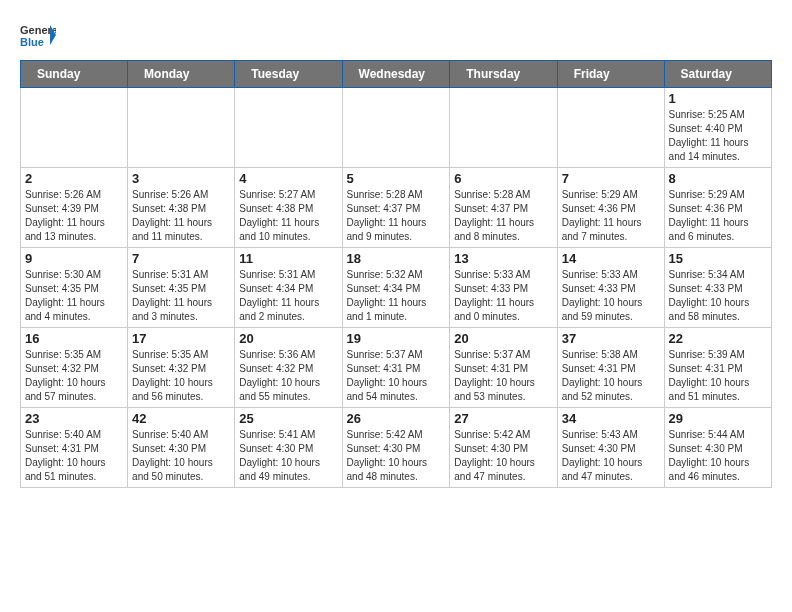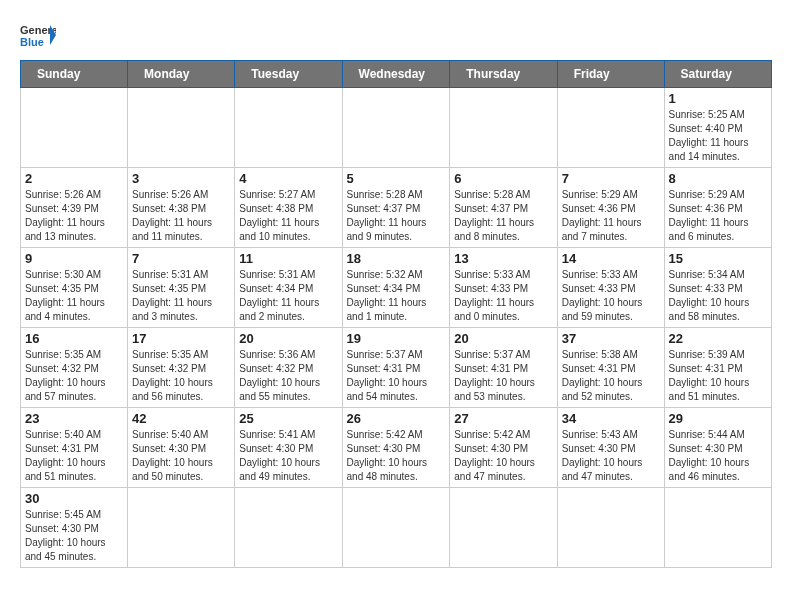--- a/index.html
+++ b/index.html
@@ -289,28 +289,14 @@
 Sunset: 4:30 PM
 Daylight: 10 hours and 47 minutes.</div>
         </td>
         <td>
           <span class="day-num">29</span>
           <div class="day-info">Sunrise: 5:44 AM
 Sunset: 4:30 PM
 Daylight: 10 hours and 46 minutes.</div>
         </td>
       </tr>
-      <tr>
-        <td>
-          <span class="day-num">30</span>
-          <div class="day-info">Sunrise: 5:45 AM
-Sunset: 4:30 PM
-Daylight: 10 hours and 45 minutes.</div>
-        </td>
-        <td class="empty-cell"></td>
-        <td class="empty-cell"></td>
-        <td class="empty-cell"></td>
-        <td class="empty-cell"></td>
-        <td class="empty-cell"></td>
-        <td class="empty-cell"></td>
-      </tr>
     </tbody>
 </table>
 
 </body></html>

